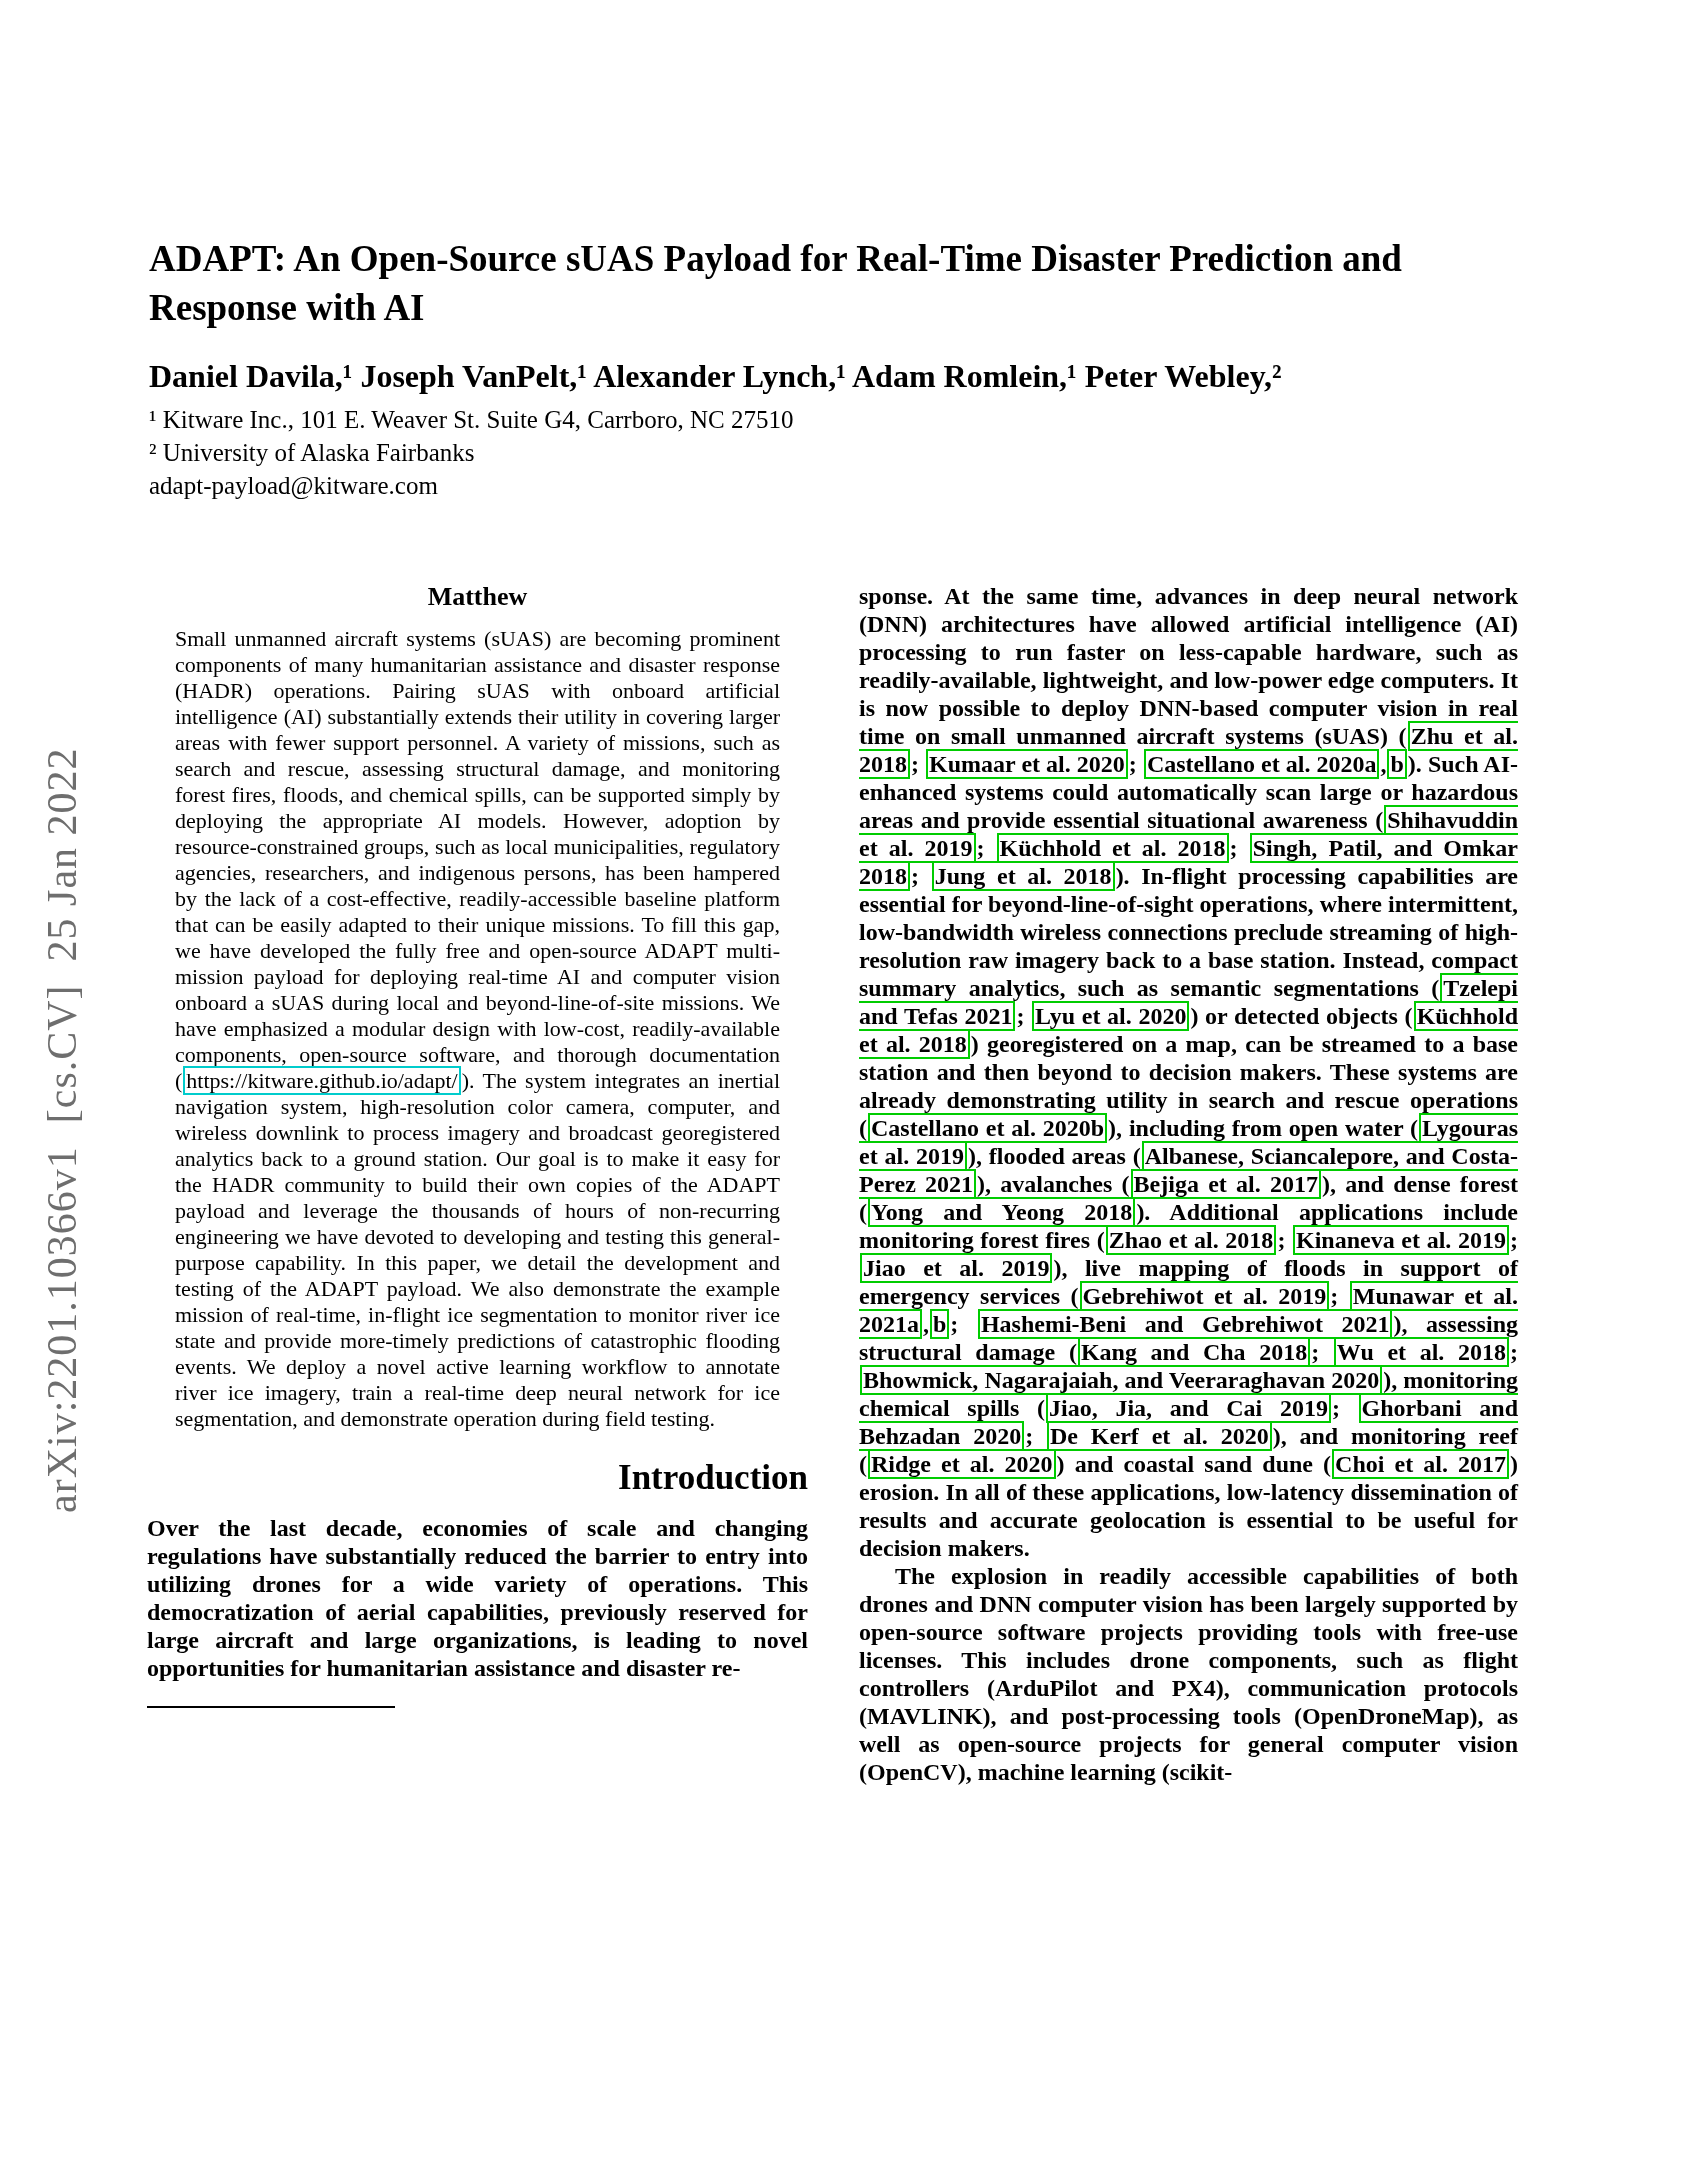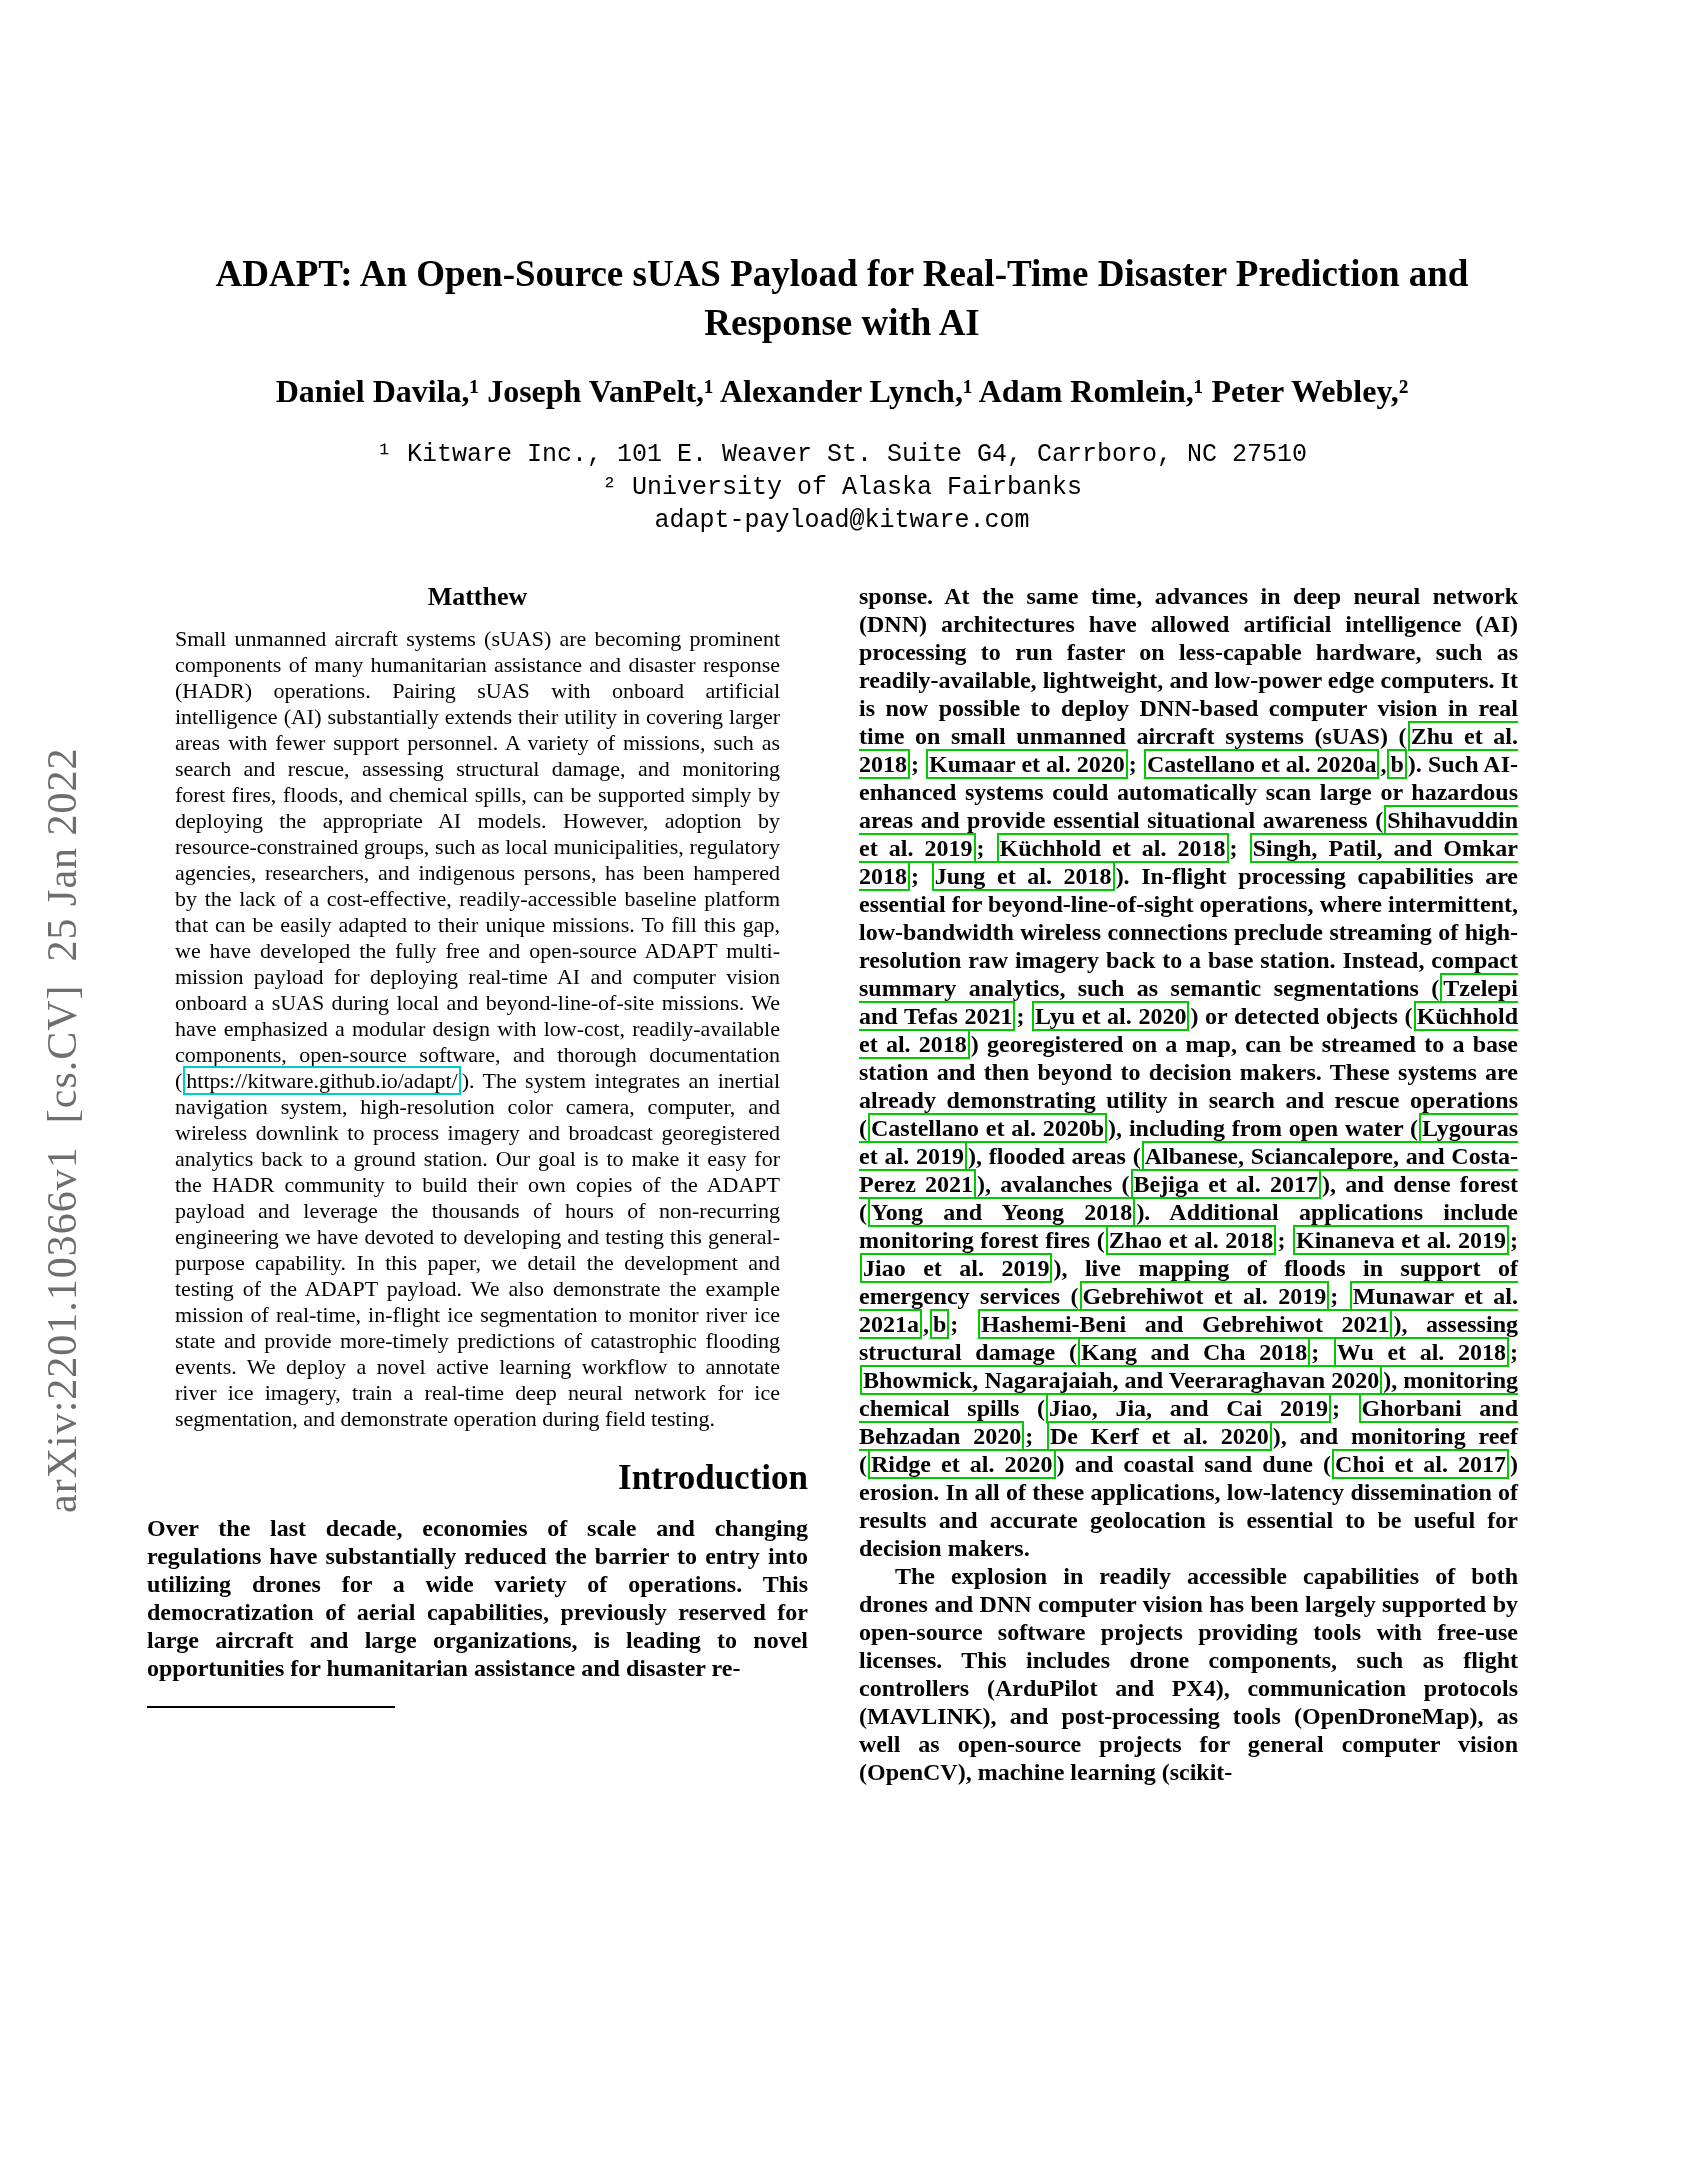--- a/index.html
+++ b/index.html
@@ -11,25 +11,25 @@
   }
   .page { position: absolute; inset: 0; background: #ffffff; }
 
   .arxiv-banner {
     position: absolute; left: 38px; top: 1513px;
     transform: rotate(-90deg); transform-origin: 0 0;
     font-size: 42px; color: #6e6e6e; white-space: pre;
     letter-spacing: 1px;
   }
 
-  .titleblock { position: absolute; left: 149px; top: 249px; width: 1386px; text-align: center; }
+  .titleblock { position: absolute; left: 149px; top: 234px; width: 1386px; text-align: left; }
   .title { font-size: 37px; font-weight: bold; line-height: 49px; }
   .tline { display: block; }
   .authors { margin-top: 26px; font-size: 32px; font-weight: bold; line-height: 37px; }
-  .affils { margin-top: 28px; font-family: Liberation Mono, monospace; }
+  .affils { margin-top: 8px; }
   .affil { font-size: 25px; line-height: 33px; }
 
   .col-left  { position: absolute; left: 147px; top: 582px; width: 661px; }
   .col-right { position: absolute; left: 859px; top: 582px; width: 659px; }
 
   .abs-heading { text-align: center; font-weight: bold; font-size: 26px; margin-bottom: 14px; }
   .abstract-text { padding: 0 28px; font-size: 22px; line-height: 26px; text-align: justify; }
   .intro-heading { text-align: right; font-weight: bold; font-size: 35px; margin-top: 26px; margin-bottom: 16px; }
   .body-text { font-size: 24px; line-height: 28px; text-align: justify; font-weight: bold; }
   .indent { text-indent: 36px; }

